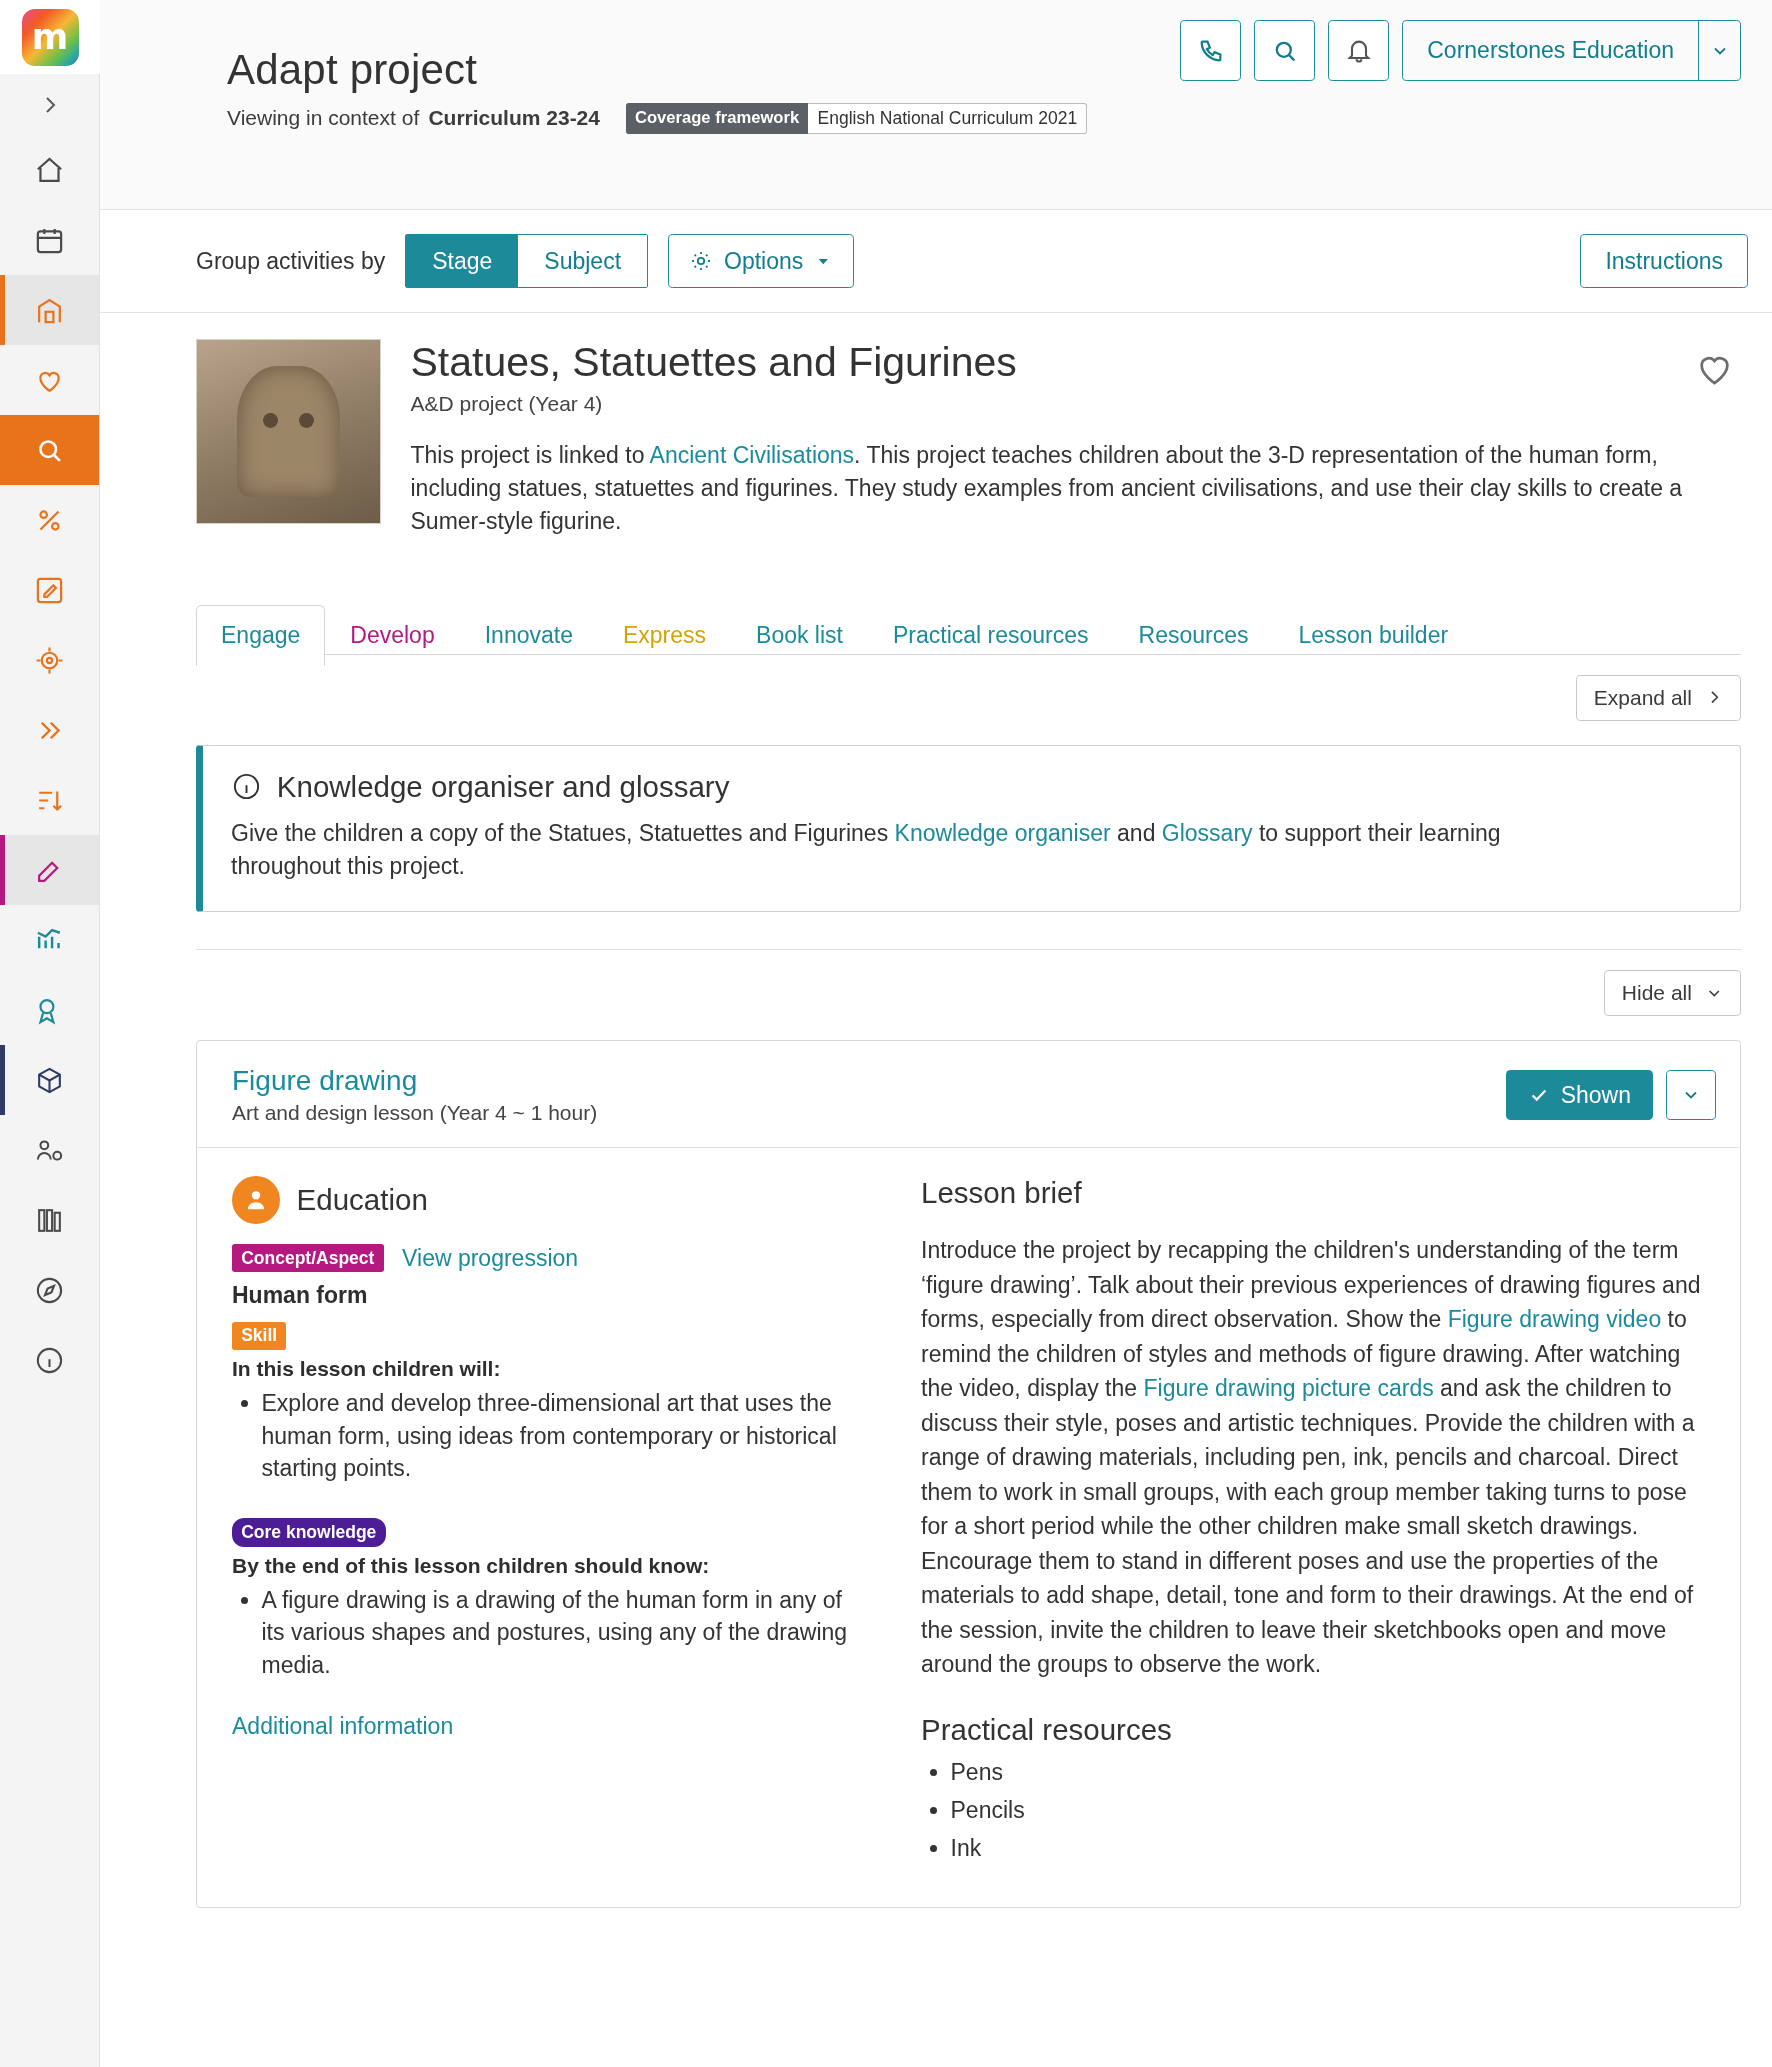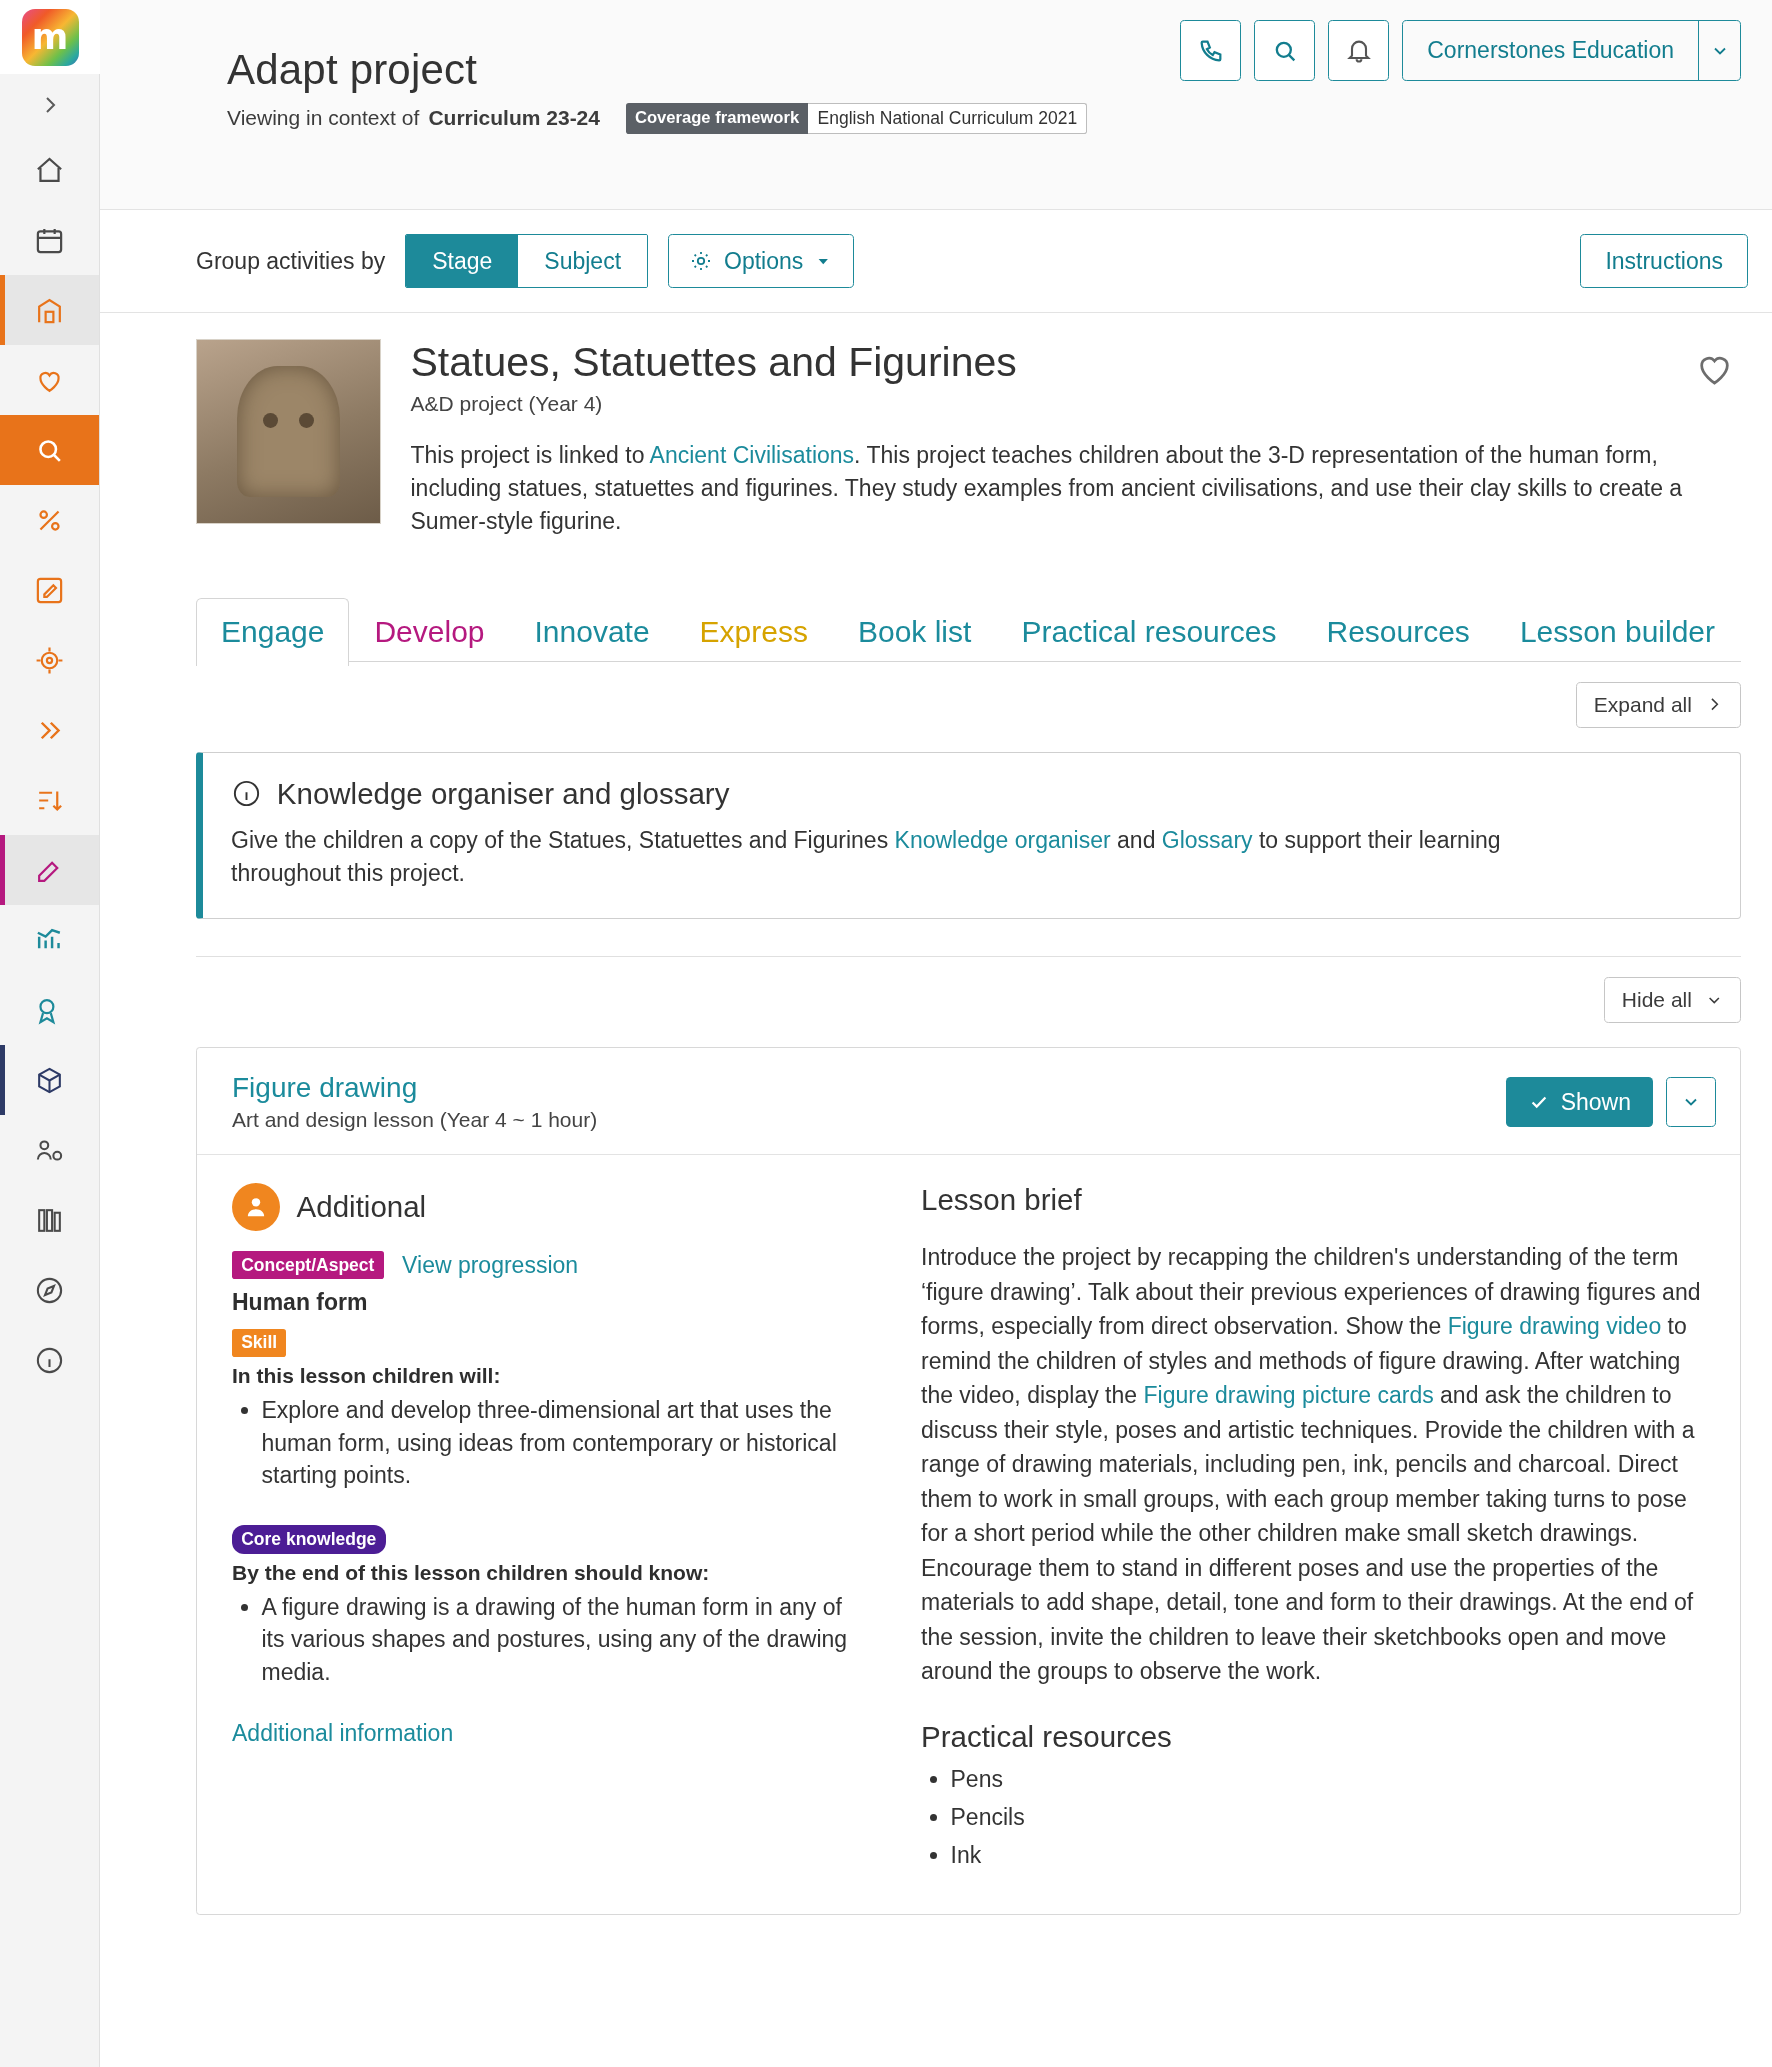--- a/index.html
+++ b/index.html
@@ -182,22 +182,22 @@
   .heart {
     position: absolute; right: 37px; top: 35px; color: #6d6d6d;
   }
 
   
   .tabs {
     display: flex; align-items: flex-end; margin: 31px 31px 0 96px;
     border-bottom: 0.9px solid #d5d5d5;
   }
   .tab {
-    padding: 16.6px 24px; font-size: 30px; color: #1b8b9c; cursor: default;
-    border: 0.9px solid transparent; border-bottom: none; position: relative; top: 5px;
+    padding: 16.6px 24px; font-size: 23px; color: #1b8b9c; cursor: default;
+    border: 0.9px solid transparent; border-bottom: none; position: relative; top: 12px;
   }
   .tab.active {
     background: #fff; border-color: #d5d5d5; border-radius: 5.5px 5.5px 0 0;
     color: #1b8b9c;
   }
   .tab.c-develop { color: #b5197f; }
   .tab.c-innovate { color: #1b8b9c; }
   .tab.c-express { color: #d6a300; }
 
   
@@ -556,21 +556,21 @@
       <div class="lesson-body">
 
         <div class="col-left">
           <div class="concept-row">
             <div class="avatar">
               <svg width="28" height="28" viewBox="0 0 24 24" fill="#fff">
                   <circle cx="12" cy="8" r="3.6"></circle>
                   <path d="M5 20c0-3.6 3.1-6 7-6s7 2.4 7 6z"></path>
                 </svg>
             </div>
-            <div class="concept-name">Additional</div>
+            <div class="concept-name">Education</div>
           </div>
 
           <div class="chip-row">
             <span class="chip concept">Concept/Aspect</span>
             <a class="link" href="#" style="font-size:23px">View progression</a>
           </div>
           <div class="bold-line">Human form</div>
 
           <div style="margin-top:13px">
             <span class="chip skill">Skill</span>

